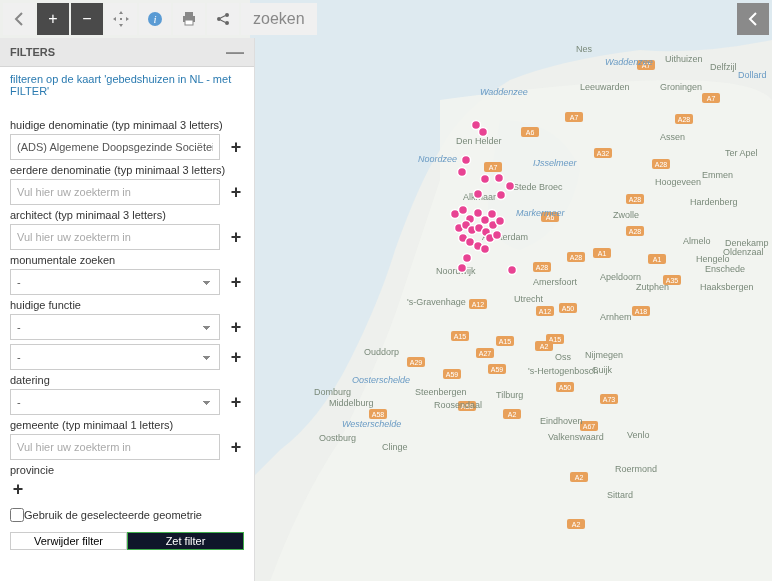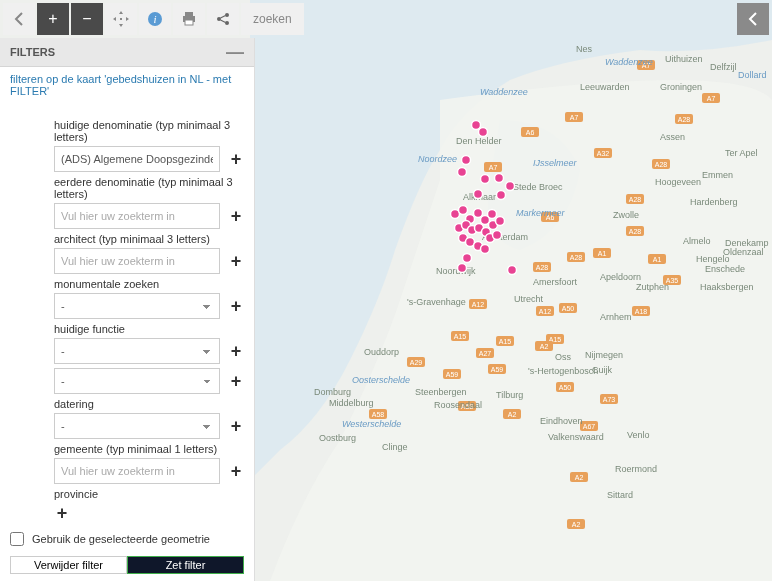--- a/index.html
+++ b/index.html
@@ -5,44 +5,44 @@
 * { box-sizing: border-box; margin: 0; padding: 0; }
 body { font-family: Arial, sans-serif; font-size: 12px; color: #333; width: 772px; height: 581px; position: relative; overflow: hidden; background: #f5f5f5; }
 
 .map-container { position: absolute; top: 0; left: 0; right: 0; bottom: 0; background: #eef0ed; }
 .map-svg { width: 100%; height: 100%; }
 
 .toolbar { position: absolute; top: 3px; left: 3px; display: flex; align-items: stretch; height: 32px; z-index: 10; }
 .toolbar .btn { width: 32px; height: 32px; display: flex; align-items: center; justify-content: center; margin-right: 2px; cursor: pointer; font-size: 16px; color: #666; background: #e8e8e8; }
 .toolbar .btn.dark { background: #4a4a4a; color: #fff; }
 .toolbar .btn.light { background: #f0f0f0; }
-.toolbar .search { padding: 0 12px; display: flex; align-items: center; color: #888; background: #f0f0f0; font-size: 12px; min-width: 60px; }
+.toolbar .search { padding: 0 12px; display: flex; align-items: center; color: #888; background: #f0f0f0; font-size: 16px; min-width: 60px; }
 
 .toolbar-right { position: absolute; top: 3px; right: 3px; z-index: 10; }
 .toolbar-right .btn { width: 32px; height: 32px; display: flex; align-items: center; justify-content: center; cursor: pointer; font-size: 16px; color: #fff; background: #8a8a8a; }
 
 .sidebar { position: absolute; top: 38px; left: 0; width: 255px; bottom: 0; background: #fff; z-index: 5; overflow-y: auto; border-right: 1px solid #ddd; }
 .sidebar::-webkit-scrollbar { width: 8px; }
 .sidebar::-webkit-scrollbar-thumb { background: #bbb; }
 
 .panel-header { background: #e8e8e8; padding: 8px 10px; font-size: 11px; font-weight: bold; color: #555; display: flex; justify-content: space-between; align-items: center; border-bottom: 1px solid #d5d5d5; }
 .panel-header .collapse { font-size: 18px; color: #888; cursor: pointer; line-height: 10px; }
 
 .panel-body { padding: 6px 10px 10px 10px; }
 .filter-link { color: #2a7ab0; font-size: 11px; margin-bottom: 22px; display: block; }
 
-.filter-row { margin-bottom: 4px; margin-left: 44px; }
+.filter-row { margin-bottom: 4px; }
 .filter-label { font-size: 11px; color: #333; margin-bottom: 3px; display: block; }
 .filter-control { display: flex; align-items: center; gap: 8px; }
 .filter-input, .filter-select { flex: 1; height: 26px; padding: 0 6px; border: 1px solid #ccc; font-size: 11px; color: #555; background: #fff; }
 .filter-select { appearance: none; background-image: linear-gradient(45deg, transparent 50%, #888 50%), linear-gradient(135deg, #888 50%, transparent 50%); background-position: calc(100% - 12px) 11px, calc(100% - 8px) 11px; background-size: 4px 4px, 4px 4px; background-repeat: no-repeat; padding-right: 22px; }
 .filter-input::placeholder { color: #aaa; }
 .add-btn { width: 16px; font-size: 18px; font-weight: bold; color: #333; cursor: pointer; text-align: center; }
 
-.checkbox-row { display: flex; align-items: center; gap: 8px; margin-top: 8px; margin-bottom: 10px; font-size: 11px; }
+.checkbox-row { display: flex; align-items: center; gap: 0; margin-top: 8px; margin-bottom: 10px; font-size: 11px; }
 .checkbox-row input { width: 14px; height: 14px; }
 
 .button-row { display: flex; }
 .button-row .action-btn { flex: 1; height: 18px; border: 1px solid #ccc; font-size: 11px; cursor: pointer; background: #fff; }
 .button-row .action-btn.primary { background: #0f172a; color: #fff; border-color: #3fae4a; }
 
 .marker { fill: #e84393; stroke: #fff; stroke-width: 1.5; }
 .city-label { font-size: 9px; fill: #7a8a7a; }
 .city-label.blue { fill: #6a9bc4; }
 .water-label { font-size: 9px; fill: #6a9bc4; font-style: italic; }

